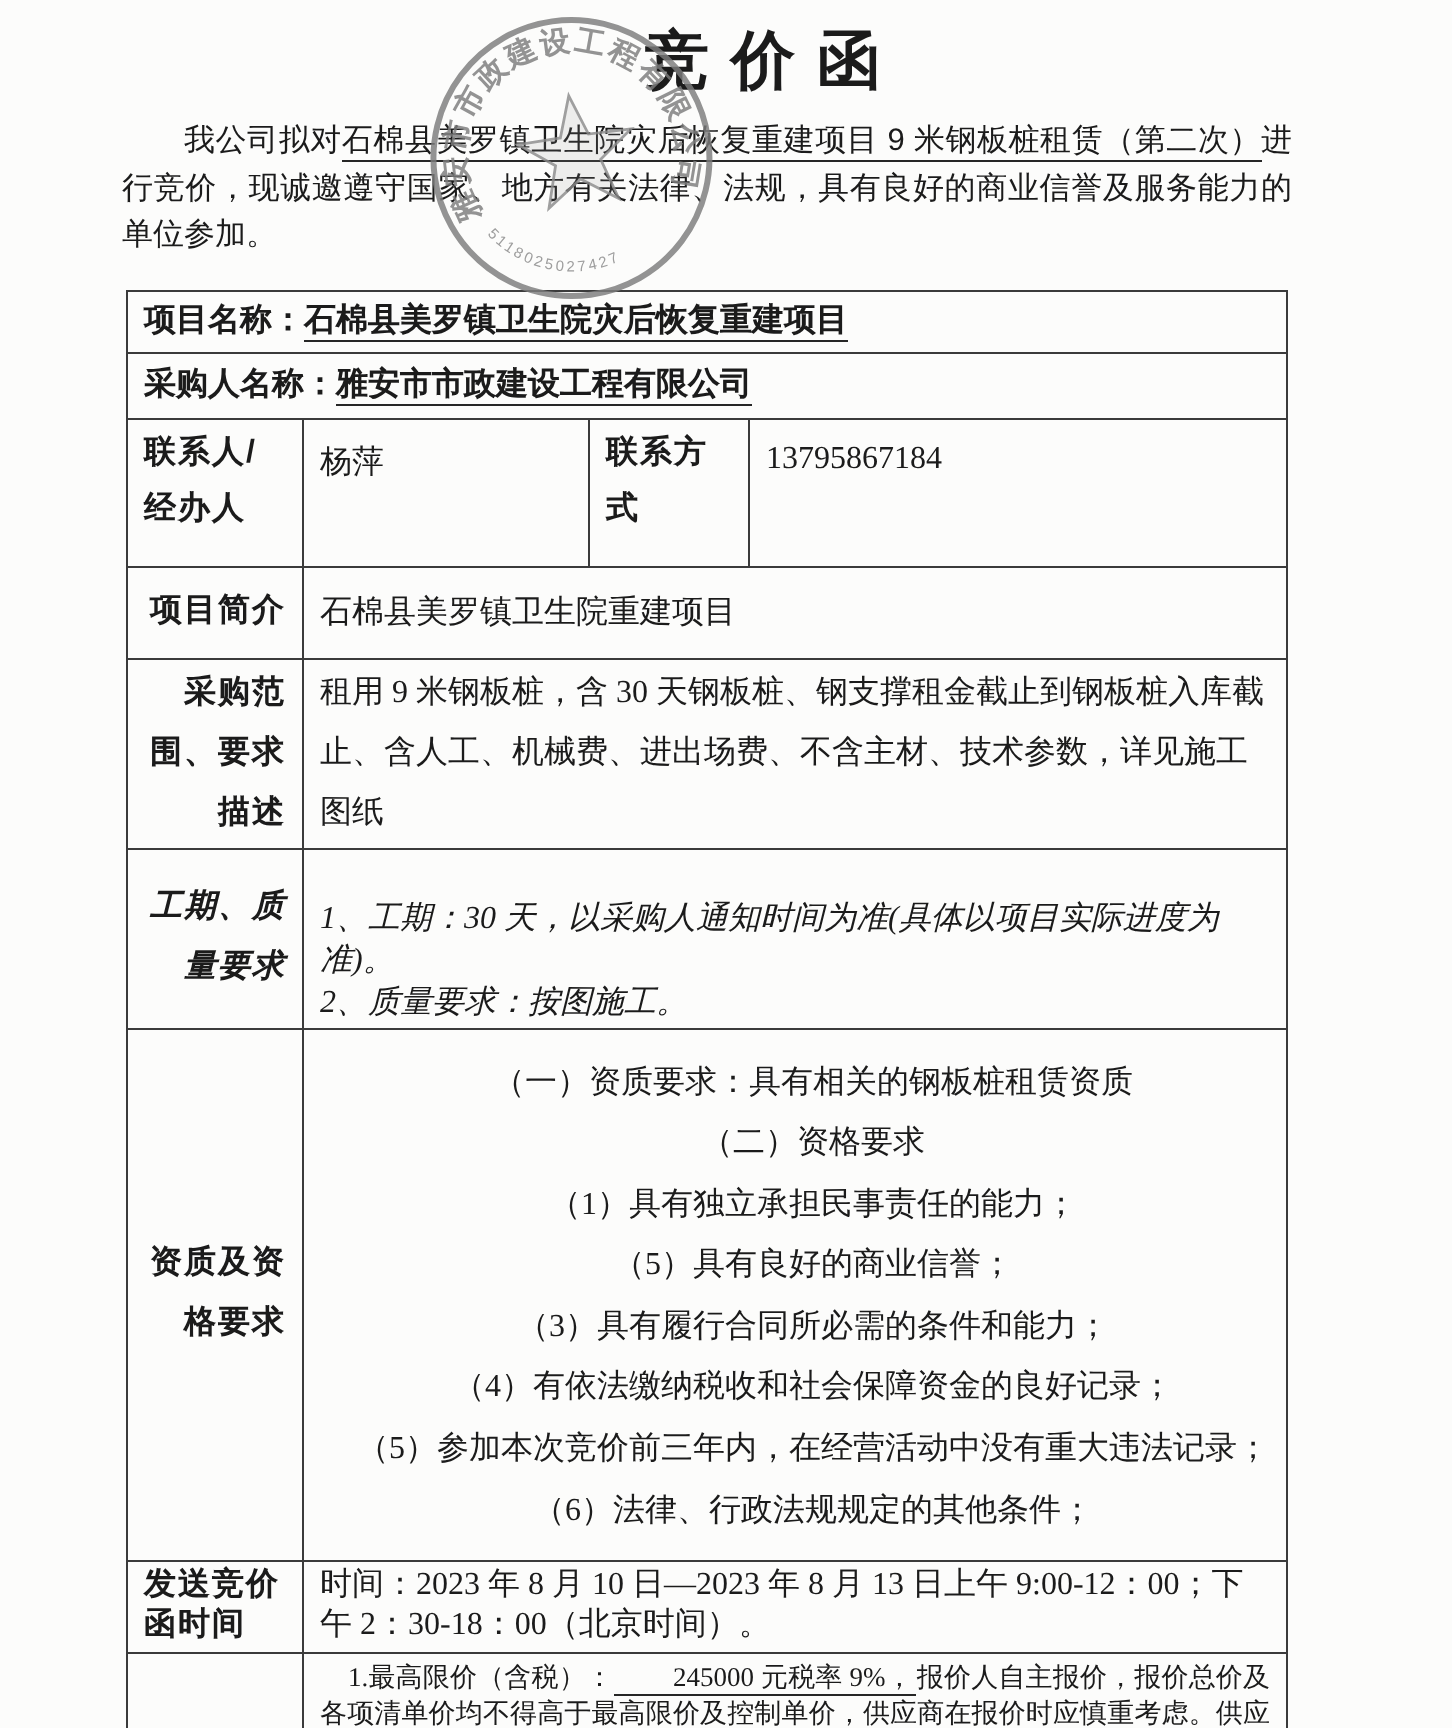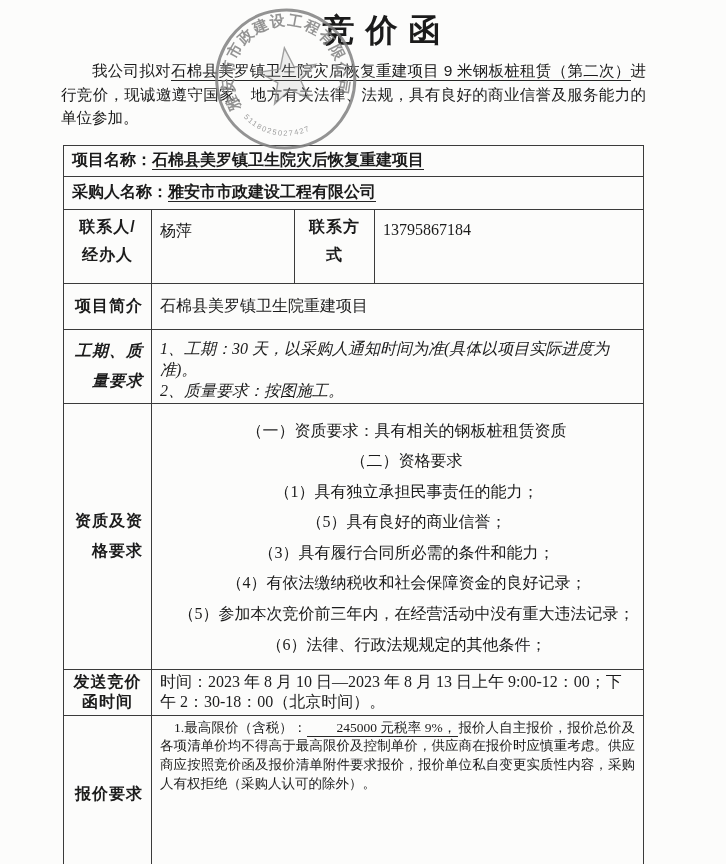--- a/index.html
+++ b/index.html
@@ -38,30 +38,30 @@
   }
   table.bid td{
     border:1px solid #3b3b3b;font-size:16px;vertical-align:middle;
     padding:2px 8px;overflow:hidden;
   }
   .hd{font-family:"Liberation Sans","DejaVu Sans",sans-serif;font-weight:bold;}
   .lab{
     font-family:"Liberation Sans","DejaVu Sans",sans-serif;font-weight:bold;
     text-align:right;line-height:30px;letter-spacing:1px;padding:2px 4px;
   }
-  .lab-left{text-align:center;padding-left:8px;}
+  .lab-left{text-align:left;padding-left:8px;}
   tr.r1 td{height:26px;}
   tr.r2 td{height:28px;}
   tr.r3 td{height:60px;vertical-align:top;padding-top:11px;}
   tr.r3 td.lab{line-height:28px;padding-top:3px;}
   tr.r4 td{height:41px;}
   tr.r5 td{height:59px;}
   tr.r5 td.val{line-height:30px;padding:0 8px;}
   tr.r6 td{height:55px;font-style:italic;}
-  tr.r6 td.val{line-height:21px;padding-top:8px;vertical-align:top;}
+  tr.r6 td.val{line-height:21px;padding-top:24px;vertical-align:top;}
   tr.r7 td{height:253px;}
   tr.r7 td.val{vertical-align:top;padding:12px 8px 0 26px;text-align:center;}
   tr.r7 td.val p{margin:0;line-height:30.6px;}
   tr.r8 td{height:41px;}
   tr.r8 td.val{line-height:20.5px;padding:0 8px;}
   tr.r8 td.lab{line-height:20.5px;}
   tr.r9 td{height:150px;vertical-align:top;}
   tr.r9 td.lab{vertical-align:middle;line-height:20px;}
   tr.r9 td.val{font-size:13.5px;line-height:18.8px;padding:3px 8px;text-align:justify;}
   tr.r9 td.val p{margin:0;text-indent:14px;}
@@ -114,20 +114,24 @@
       <td class="val">杨萍</td>
       <td class="lab lab-left">联系方式</td>
       <td class="val">13795867184</td>
     </tr>
 
     <tr class="r4">
       <td class="lab">项目简介</td>
       <td class="val" colspan="3">石棉县美罗镇卫生院重建项目</td>
     </tr>
 
+    <tr class="r5">
+      <td class="lab">采购范围、要求描述</td>
+      <td class="val" colspan="3">租用 9 米钢板桩，含 30 天钢板桩、钢支撑租金截止到钢板桩入库截止、含人工、机械费、进出场费、不含主材、技术参数，详见施工图纸</td>
+    </tr>
 
     <tr class="r6">
       <td class="lab">工期、质量要求</td>
       <td class="val" colspan="3">
         <p class="qline">1、工期：30 天，以采购人通知时间为准(具体以项目实际进度为准)。</p>
         <p class="qline">2、质量要求：按图施工。</p>
       </td>
     </tr>
 
     <tr class="r7">

